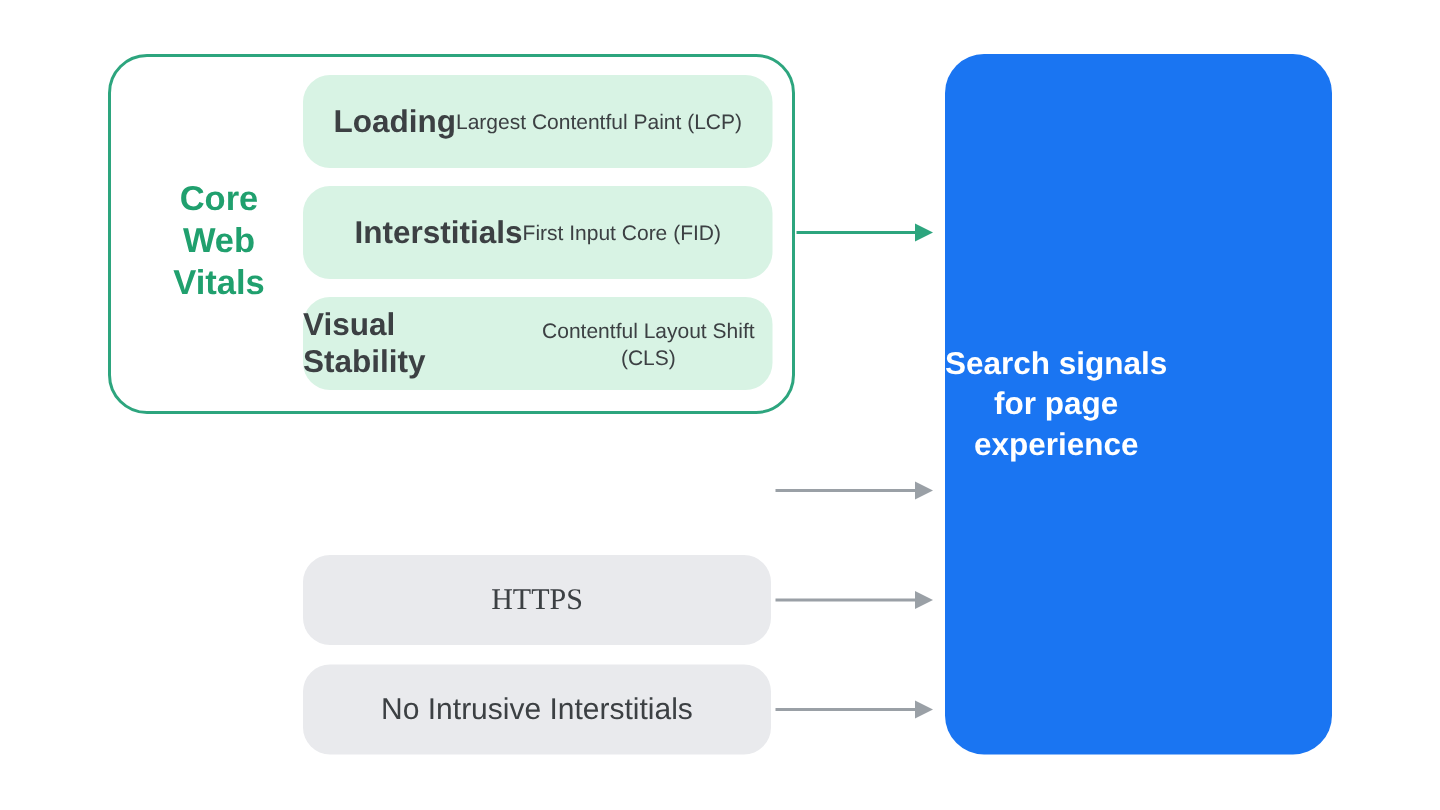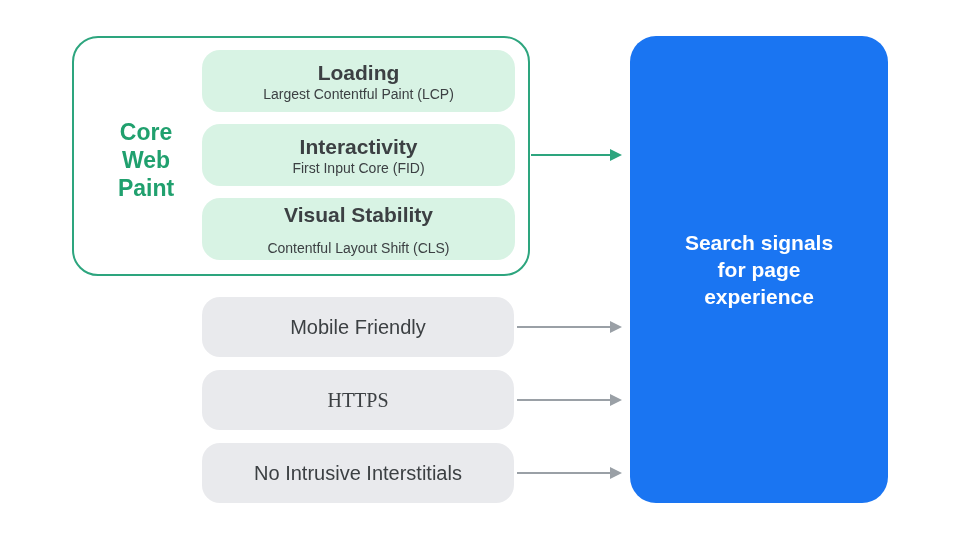--- a/index.html
+++ b/index.html
@@ -37,38 +37,39 @@
     color: var(--green_text, #20a06e);
     white-space: pre-line;
   }
   .vital-pill {
     position: absolute;
     left: 202px;
     width: 313px; height: 62px;
     border-radius: 18px;
     background: var(--green_fill, #d8f3e4);
     display: flex;
-    flex-direction: column;
+    flex-direction: row;
     align-items: center;
     justify-content: center;
     box-sizing: border-box;
   }
   .vital-loading        { top: 50px; }
   .vital-interactivity  { top: 124px; }
   .vital-visual         { top: 198px; gap: 12px; }
   .vital-title {
     font-size: 21px;
     font-weight: bold;
     line-height: 25px;
     color: var(--text_dark, #3c4043);
   }
   .vital-subtitle {
     font-size: 14px;
     line-height: 18px;
     color: var(--text_dark, #3c4043);
+    text-align: center;
   }
 
   
   .arrow {
     position: absolute;
     height: 2px;
     background: currentColor;
   }
   .arrow::after {
     content: "";
@@ -109,63 +110,60 @@
 
   
   .result-panel {
     position: absolute;
     left: 630px; top: 36px;
     width: 258px; height: 467px;
     border-radius: 26px;
     background: var(--blue_panel, #1a75f2);
     display: flex;
     align-items: center;
-    justify-content: center;
+    justify-content: flex-start;
     box-sizing: border-box;
   }
   .result-label {
     color: var(--blue_text, #ffffff);
     font-size: 21px;
     font-weight: bold;
     line-height: 27px;
     text-align: center;
     white-space: pre-line;
   }
 </style>
 </head>
 <body>
 
 <div class="canvas">
 
   <div class="cwv-group"></div>
 
   <div class="cwv-label">Core
 Web
-Paint</div>
+Vitals</div>
 
   <div class="vital-pill vital-loading">
     <div class="vital-title">Loading</div>
     <div class="vital-subtitle">Largest Contentful Paint (LCP)</div>
   </div>
 
   <div class="vital-pill vital-interactivity">
-    <div class="vital-title">Interactivity</div>
+    <div class="vital-title">Interstitials</div>
     <div class="vital-subtitle">First Input Core (FID)</div>
   </div>
 
   <div class="vital-pill vital-visual">
     <div class="vital-title">Visual Stability</div>
     <div class="vital-subtitle">Contentful Layout Shift (CLS)</div>
   </div>
 
   <div class="arrow arrow--green"></div>
 
-  <div class="signal-pill signal-mobile">
-    <div class="signal-label">Mobile Friendly</div>
-  </div>
   <div class="arrow arrow--gray arrow--mobile"></div>
 
   <div class="signal-pill signal-https">
     <div class="signal-label">HTTPS</div>
   </div>
   <div class="arrow arrow--gray arrow--https"></div>
 
   <div class="signal-pill signal-interstitials">
     <div class="signal-label">No Intrusive Interstitials</div>
   </div>

